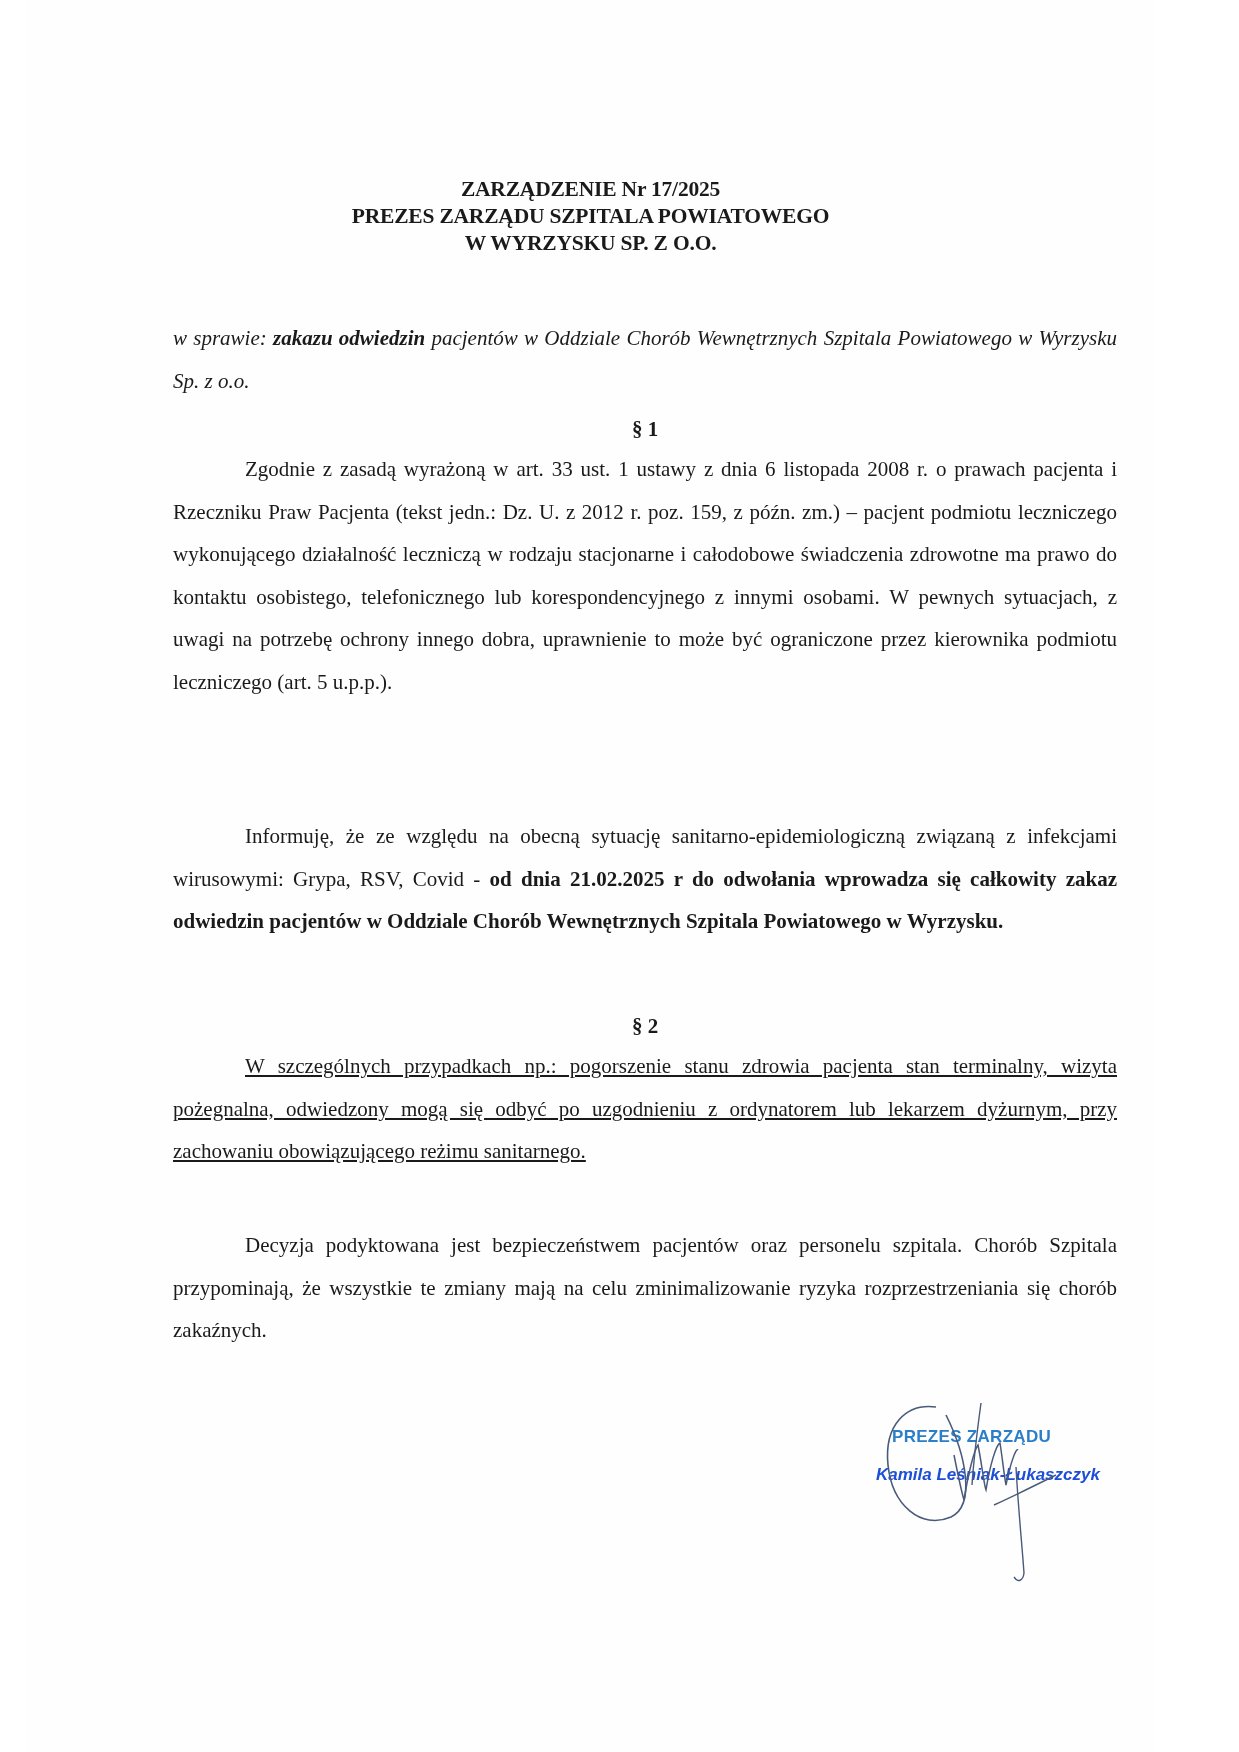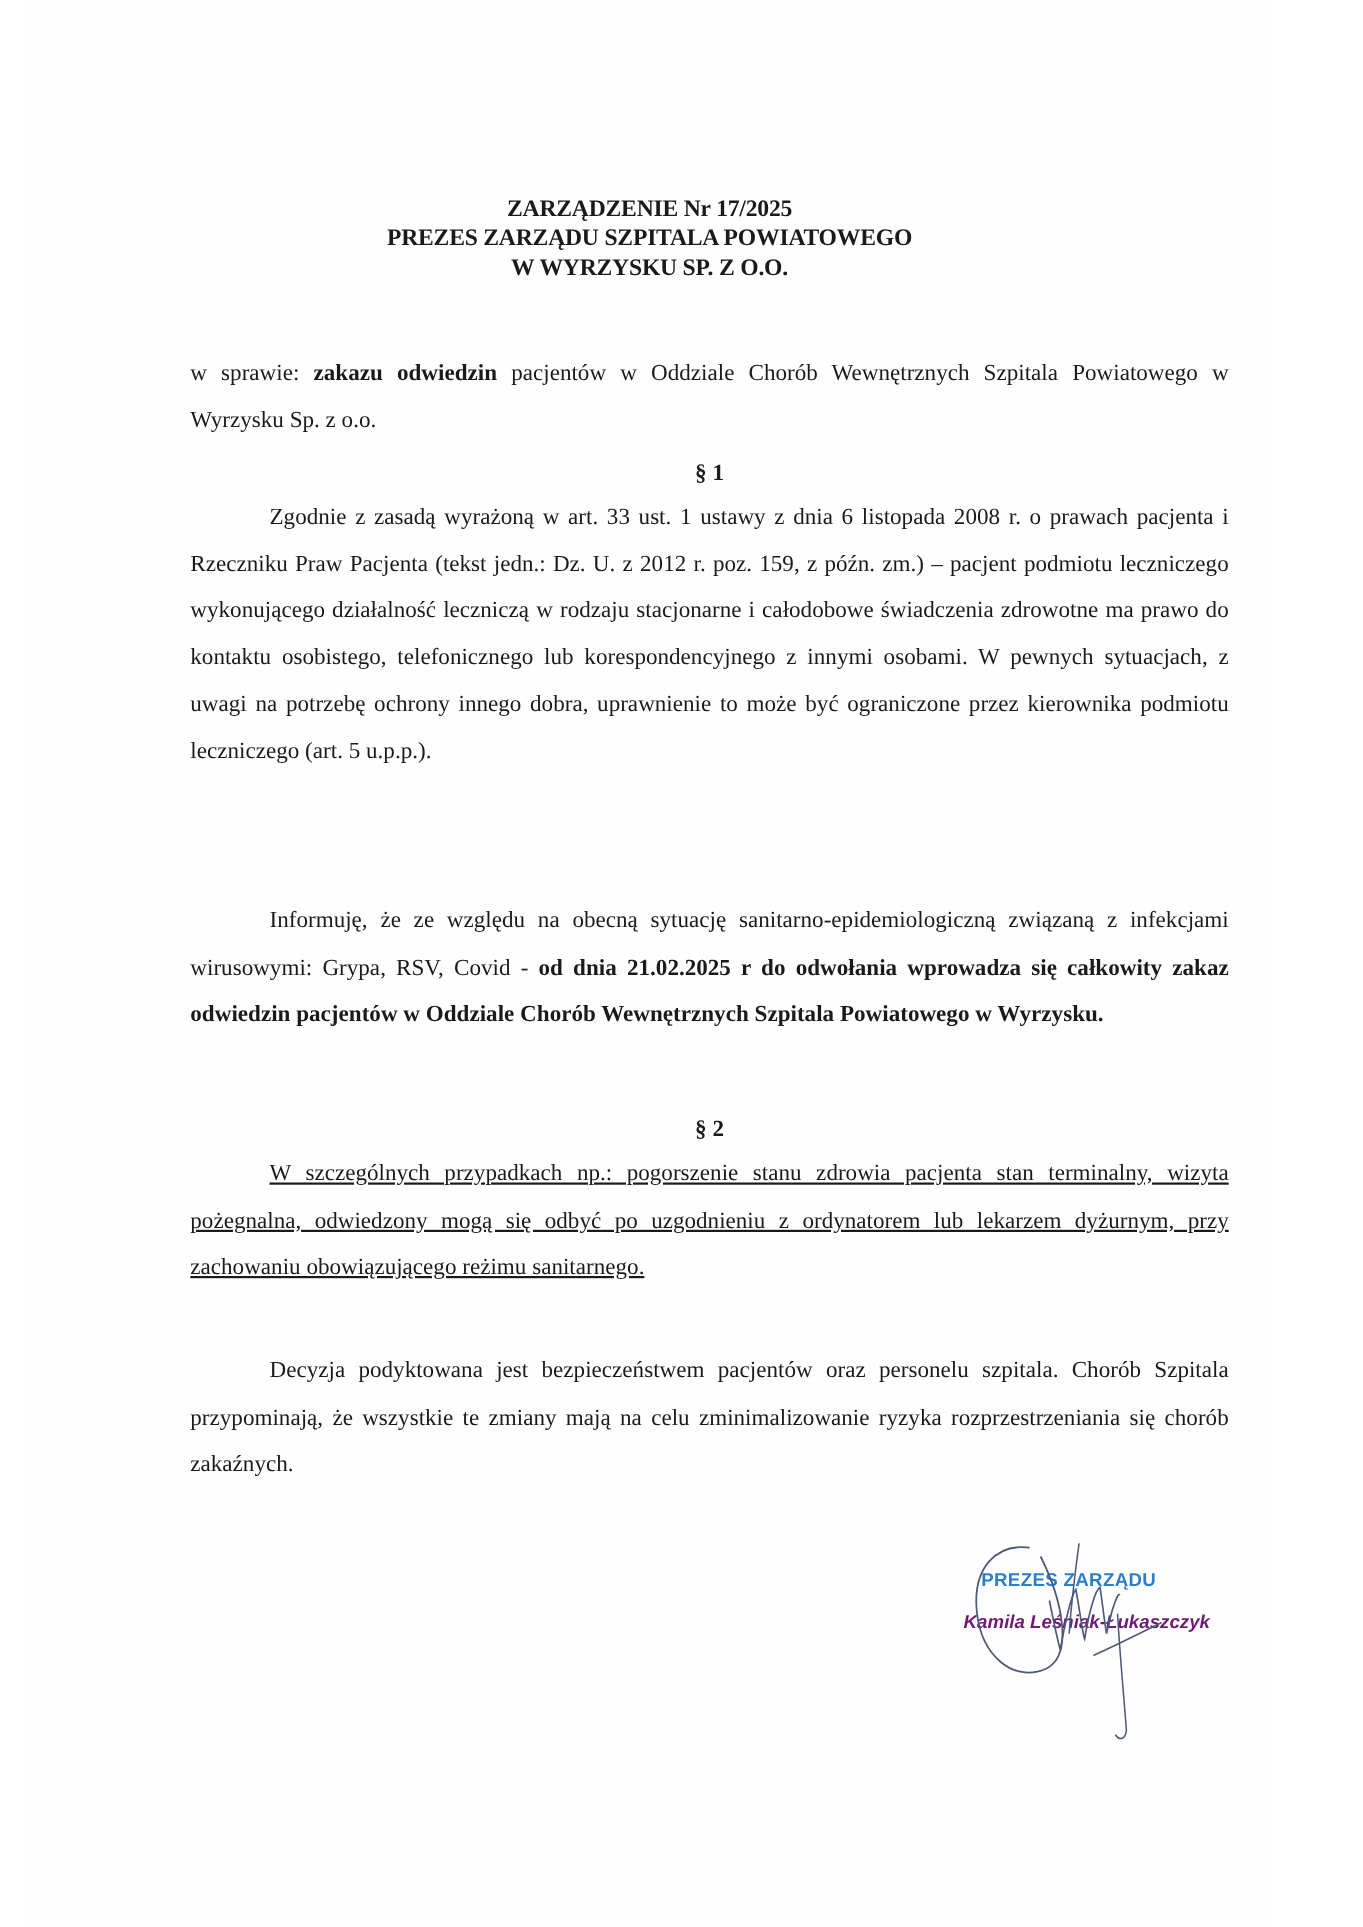--- a/index.html
+++ b/index.html
@@ -7,32 +7,32 @@
          font-family: "Liberation Serif", "DejaVu Serif", serif; color: #1a1a1a; }
   .page { position: absolute; left: 0; top: 0; width: 1129px; height: 1752px; background: #fefefe; margin-left: 26px; }
   .header { position: absolute; left: 0; right: 0; top: 176px; text-align: center;
             font-weight: bold; font-size: 21.5px; line-height: 27px; letter-spacing: -0.2px; }
   .header div { white-space: nowrap; }
   .body { position: absolute; left: 147px; width: 944px; font-size: 21px; line-height: 42.5px; }
   .p { text-align: justify; text-align-last: left; margin: 0; }
   .indent { text-indent: 72px; }
   .section { text-align: center; font-weight: bold; font-size: 21px; margin: 0; }
   b { font-weight: bold; }
-  #subject { top: 317px; }
+  #subject { top: 317px; font-style: italic; }
   #sec1 { top: 408px; }
   #p1 { top: 448px; }
   #p2 { top: 815px; }
   #sec2 { top: 1005px; }
   #p3 { top: 1045px; text-decoration: underline; }
   #p4 { top: 1224px; }
   .stamp { position: absolute; left: 840px; top: 1395px; width: 260px; height: 200px; }
   .stamp-title { position: absolute; left: 26px; top: 32px; font-family: "Liberation Sans", "DejaVu Sans", sans-serif;
                  color: #2b7fc8; font-weight: bold; font-size: 17px; letter-spacing: 0.3px; white-space: nowrap; }
   .stamp-name { position: absolute; left: 10px; top: 70px; font-family: "Liberation Sans", "DejaVu Sans", sans-serif;
-                color: #701a75; font-weight: bold; font-style: italic; font-size: 17px; white-space: nowrap; }
+                color: #1d4ed8; font-weight: bold; font-style: italic; font-size: 17px; white-space: nowrap; }
   .signature { position: absolute; left: 0; top: 0; width: 260px; height: 200px; }
 </style>
 </head>
 <body>
 
 <div class="page">
 
   <div class="header">
     <div>ZARZĄDZENIE Nr 17/2025</div>
     <div>PREZES ZARZĄDU SZPITALA POWIATOWEGO</div>

